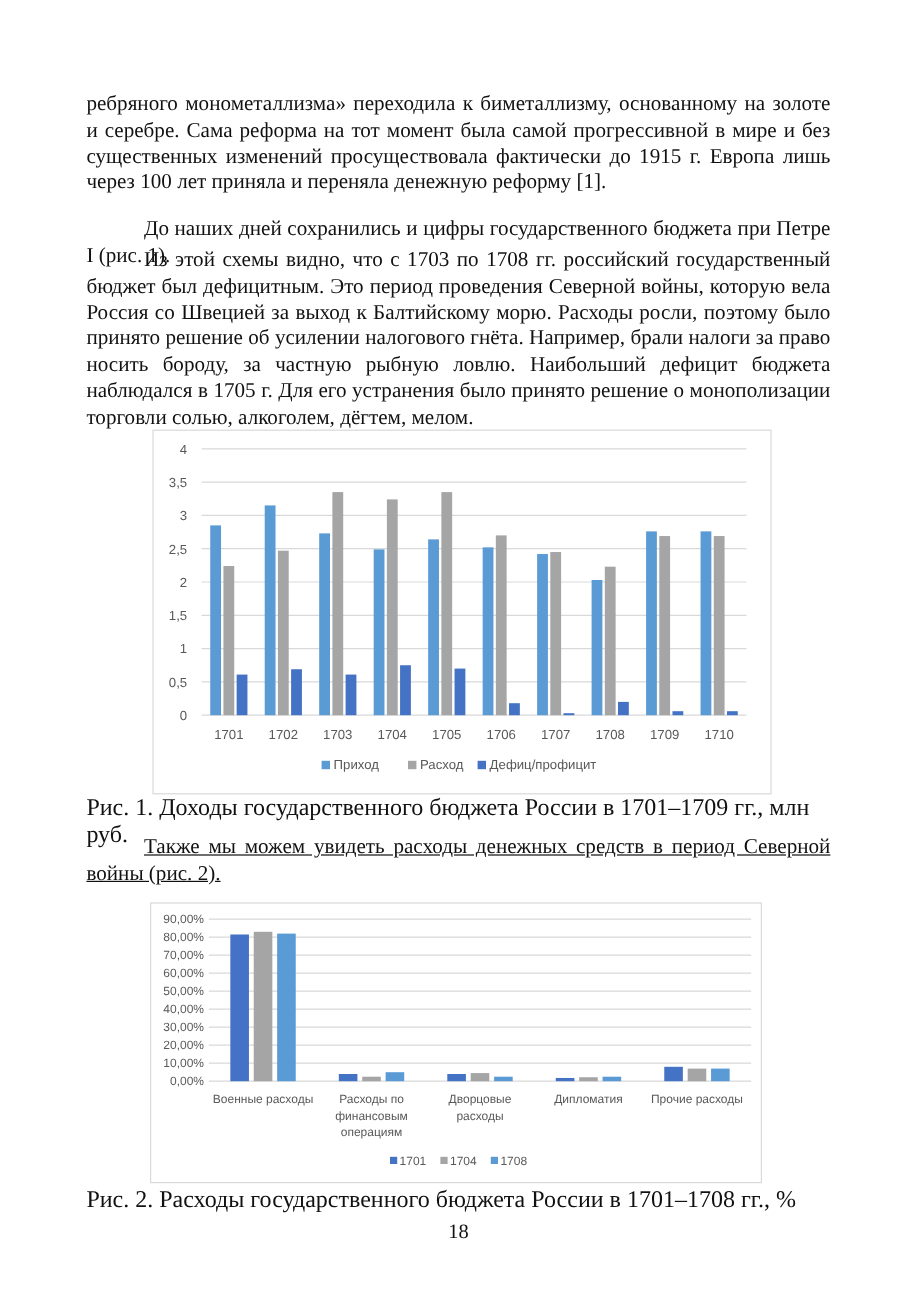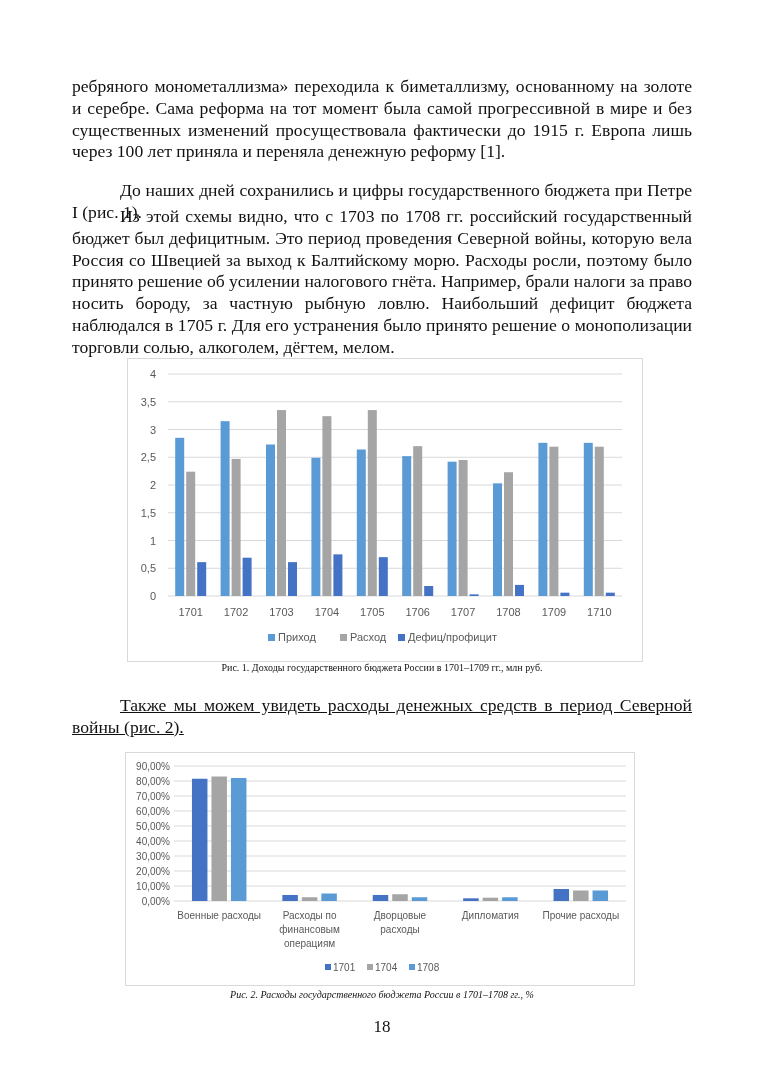--- a/index.html
+++ b/index.html
@@ -1,19 +1,19 @@
 <!DOCTYPE html>
 <html><head>
 <meta charset="utf-8">
 <style>
   html,body{margin:0;padding:0;background:#fff;}
   body{width:764px;height:1080px;position:relative;overflow:hidden;font-family:"Liberation Serif","DejaVu Serif",serif;color:#111;}
   .para{position:absolute;left:72px;width:620px;font-size:17.6px;line-height:21.8px;text-align:justify;text-align-last:auto;}
   .para .ind{display:inline-block;width:48px;}
-  .caption{position:absolute;left:72px;width:620px;text-align:center;font-size:10px;}
+  .caption{position:absolute;left:72px;width:620px;font-size:20px;}
   .chart{position:absolute;border:1px solid #d9d9d9;background:#fff;}
   .chart svg text{font-family:"Liberation Sans","DejaVu Sans",sans-serif;fill:#595959;}
   .pagenum{position:absolute;left:0;width:764px;text-align:center;top:1017px;font-size:17px;}
 </style>
 </head>
 <body>
 
 <div class="para" style="top:76px;"><span>ребряного монометаллизма» переходила к биметаллизму, основанному на золоте и серебре. Сама реформа на тот момент была самой прогрессивной в мире и без существенных изменений просуществовала фактически до 1915 г. Европа лишь через 100 лет приняла и переняла денежную реформу [1].</span></div>
 <div class="para" style="top:180px;"><span class="ind"></span><span>До наших дней сохранились и цифры государственного бюджета при Петре I (рис. 1).</span></div>
 <div class="para" style="top:206px;"><span class="ind"></span><span>Из этой схемы видно, что с 1703 по 1708 гг. российский государственный бюджет был дефицитным. Это период проведения Северной войны, которую вела Россия со Швецией за выход к Балтийскому морю. Расходы росли, поэтому было принято решение об усилении налогового гнёта. Например, брали налоги за право носить бороду, за частную рыбную ловлю. Наибольший дефицит бюджета наблюдался в 1705 г. Для его устранения было принято решение о монополизации торговли солью, алкоголем, дёгтем, мелом.</span></div>
@@ -136,15 +136,15 @@
       <rect x="466.55" y="137.5" width="15.5" height="10.5" fill="#5b9bd5"></rect>
       <text x="454.8" y="166" font-size="10" text-anchor="middle">Прочие расходы</text>
       <rect x="199" y="211" width="6" height="6" fill="#4472c4"></rect>
       <text x="207" y="218" font-size="10">1701</text>
       <rect x="241" y="211" width="6" height="6" fill="#a5a5a5"></rect>
       <text x="249" y="218" font-size="10">1704</text>
       <rect x="283" y="211" width="6" height="6" fill="#5b9bd5"></rect>
       <text x="291" y="218" font-size="10">1708</text>
     </svg>
 </div>
-<div class="caption" style="top:989px;font-style:italic;">Рис. 2. Расходы государственного бюджета России в 1701–1708 гг., %</div>
+<div class="caption" style="top:989px;">Рис. 2. Расходы государственного бюджета России в 1701–1708 гг., %</div>
 
 <div class="pagenum">18</div>
 
 </body></html>

